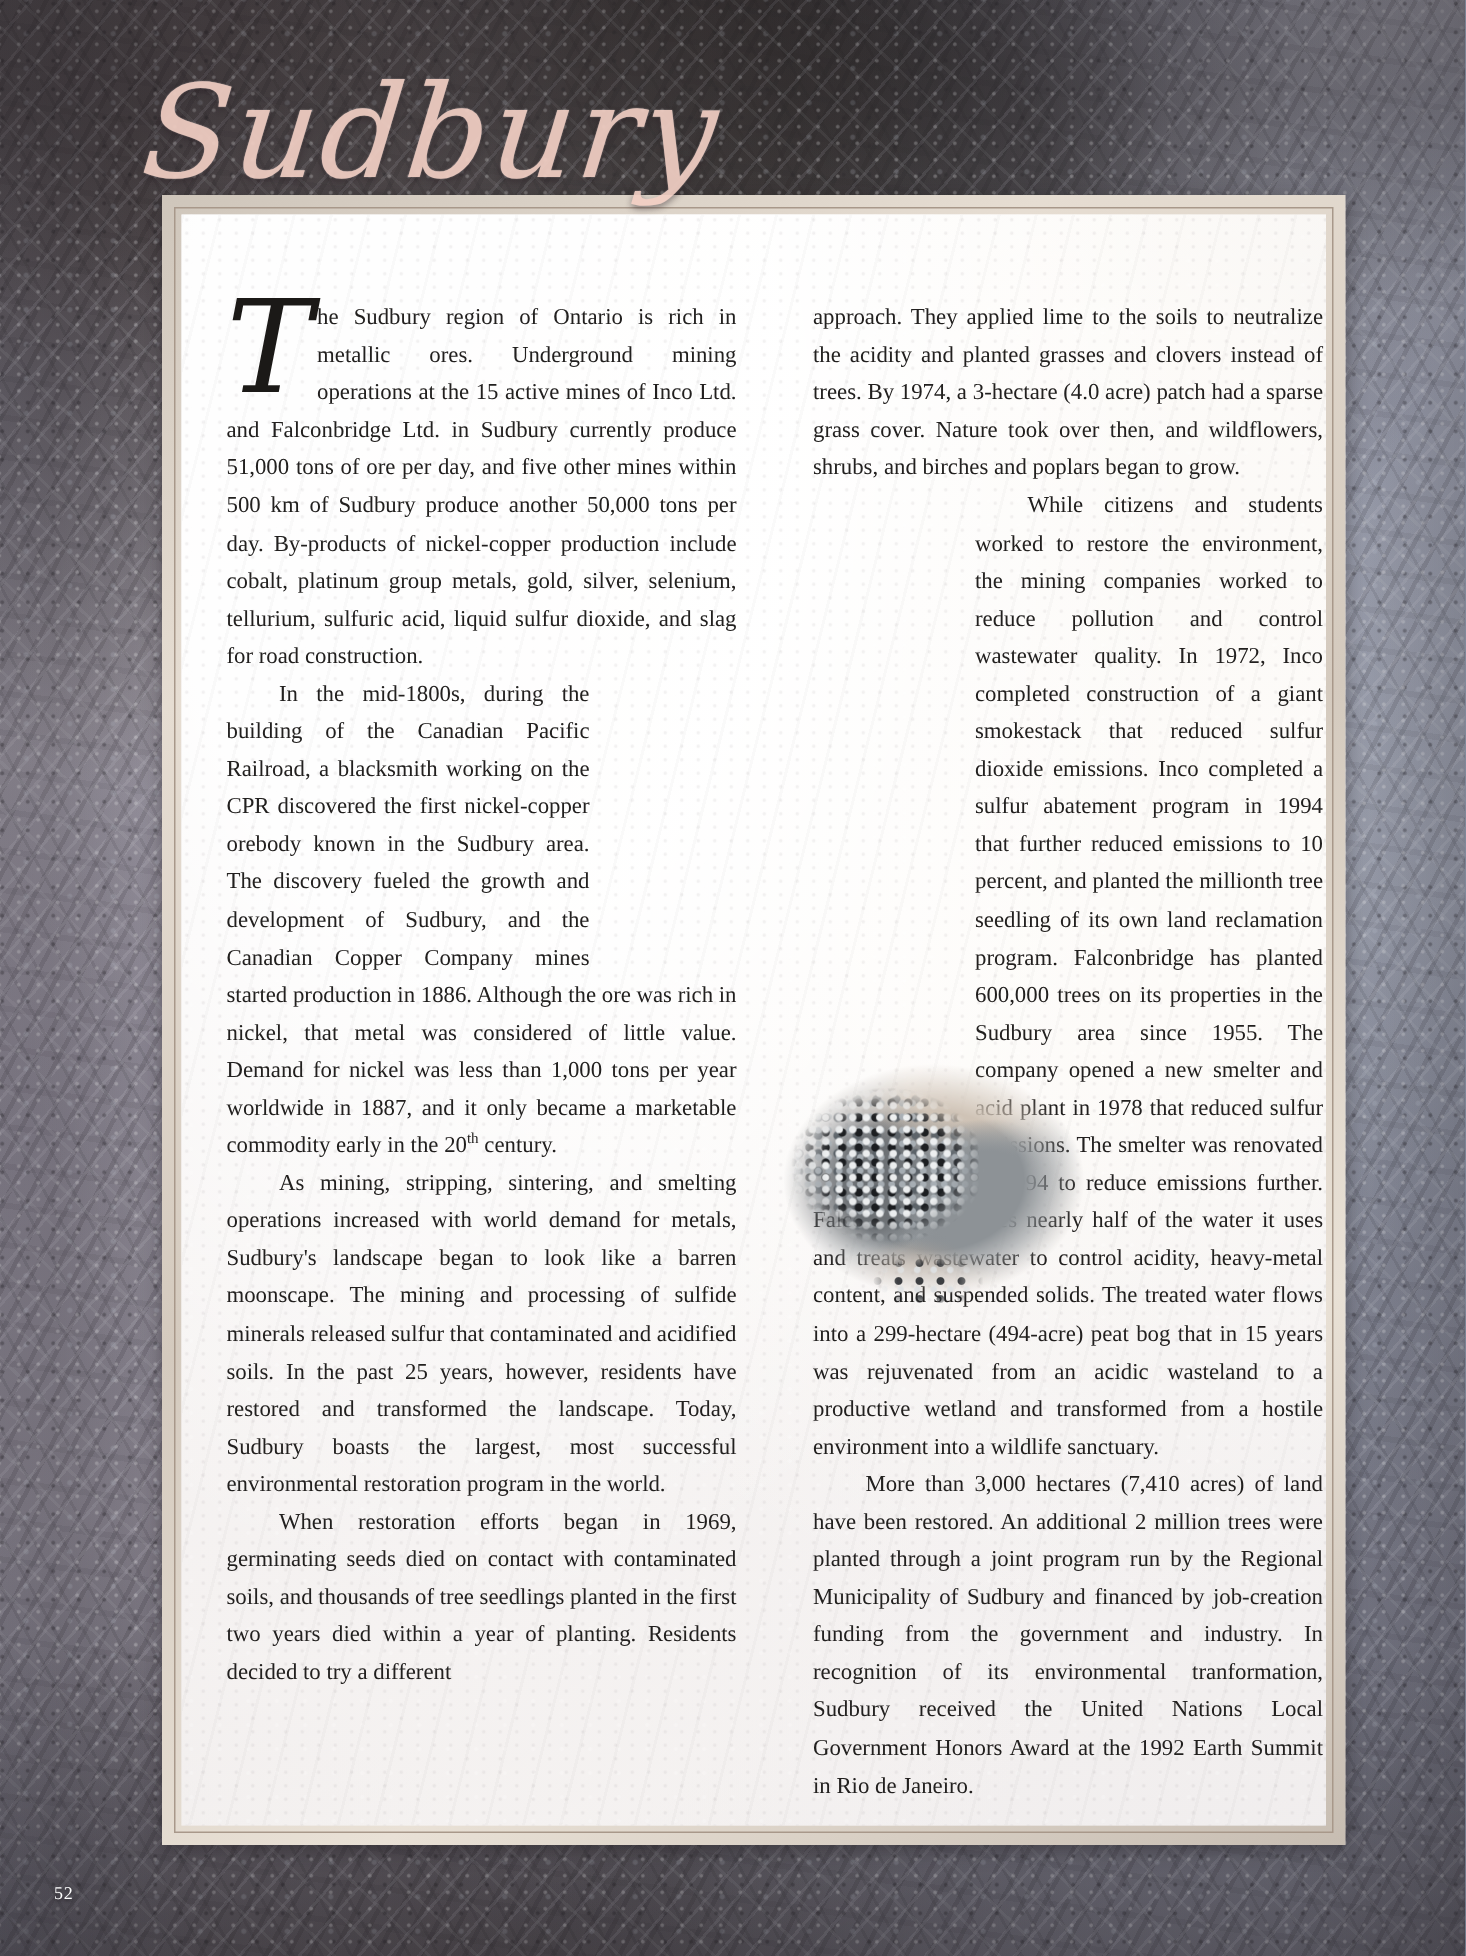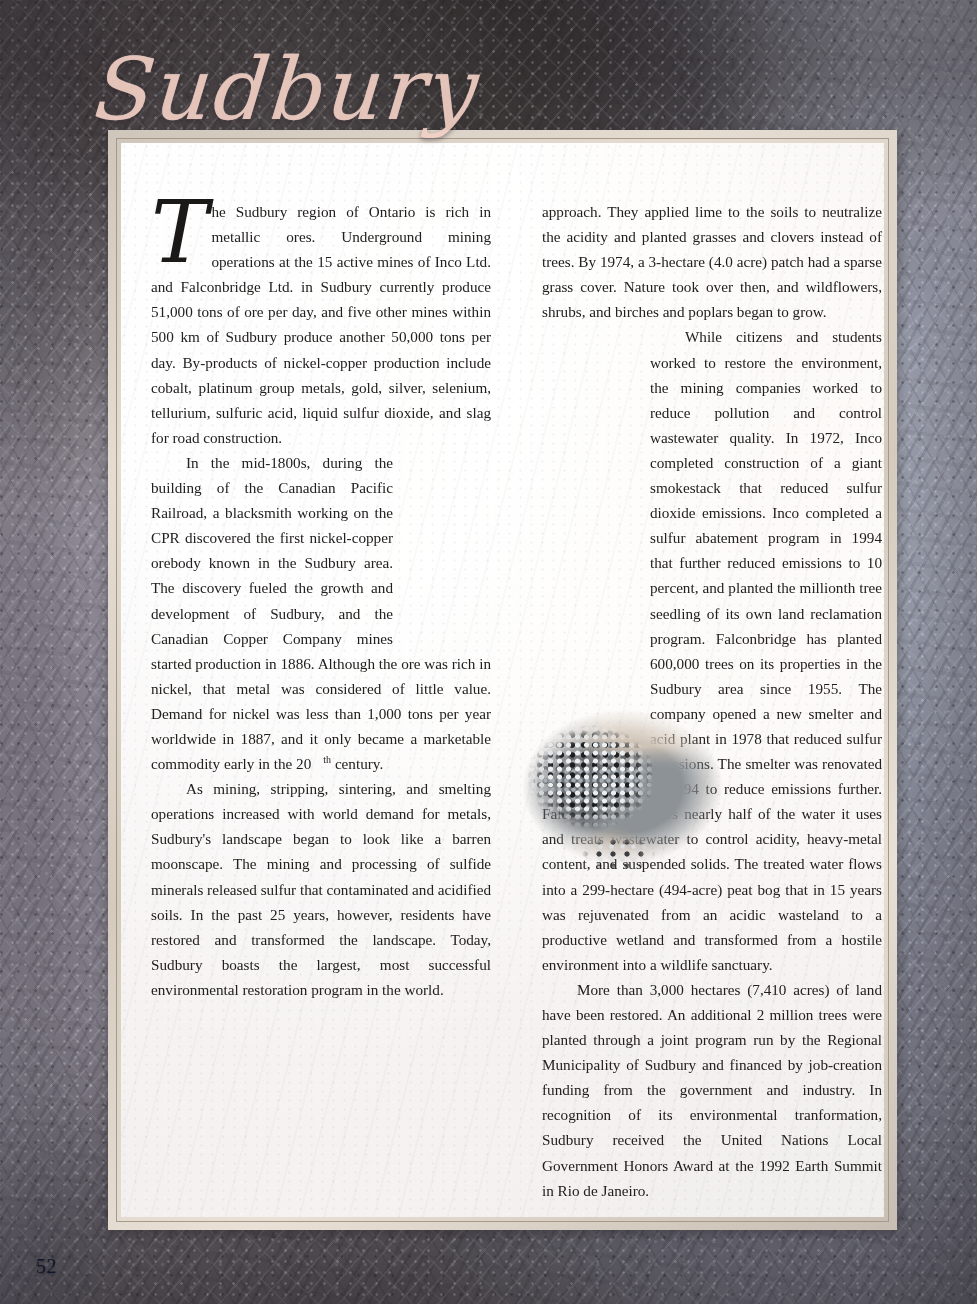--- a/index.html
+++ b/index.html
@@ -113,21 +113,21 @@
   .col p.first{text-indent:0;}
   .dropcap{
     float:left;
     font-family:"DejaVu Serif", serif;
     font-style:italic;
     font-size:86px;line-height:.74;
     color:#1b1917;
     margin:2px 3px -4px 0;
     padding:0;
   }
-  sup{font-size:.66em;vertical-align:super;line-height:0;margin-left:12px;}
+  sup{font-size:.66em;vertical-align:super;line-height:0;}
   .sl{float:right;clear:right;width:98px;height:25.1px;}
   
   .rpush{float:left;clear:left;width:108px;height:25.1px;}
 
   
   #ore{
     position:absolute;left:389px;top:553px;width:225px;height:182px;z-index:3;
     pointer-events:none;
   }
   #ore .img{
@@ -162,21 +162,21 @@
     background-size:14px 12px, 11px 13px;
     background-position:0 2px, 6px 6px;
     -webkit-mask-image:radial-gradient(ellipse 50% 50% at 50% 50%, #000 50%, rgba(0,0,0,0) 92%);
     mask-image:radial-gradient(ellipse 50% 50% at 50% 50%, #000 50%, rgba(0,0,0,0) 92%);
     opacity:.9;
   }
 
   
   #pageno{
     position:absolute;left:36px;top:1255px;z-index:4;
-    font-size:20px;color:#0f172a;
+    font-size:12px;color:#ffffff;
     text-shadow:0 1px 2px rgba(20,18,22,.6);
     letter-spacing:.5px;
   }
 </style>
 </head>
 <body>
 
 <div id="bg">
   <div class="base"></div>
   <div class="crag"></div>
@@ -192,20 +192,21 @@
   <div id="paper">
     <div class="ptex"></div>
     <div class="pstreak"></div>
 
     <div id="cols">
 
       <div class="col left">
         <p class="first"><span class="dropcap">T</span><span>he Sudbury region of Ontario is rich in metallic ores.  Underground mining operations at the 15 active mines of Inco Ltd. and Falconbridge Ltd. in Sudbury currently produce 51,000 tons of ore per day, and five other mines within 500 km of Sudbury produce another 50,000 tons per day.  By-products of nickel-copper production include cobalt, platinum group metals, gold, silver, selenium, tellurium, sulfuric acid, liquid sulfur dioxide, and slag for road construction.</span></p>
         <p><span class="sl"></span><span class="sl"></span><span class="sl"></span><span class="sl"></span><span class="sl"></span><span class="sl"></span><span class="sl"></span><span class="sl"></span><span>In the mid-1800s, during the building of the Canadian Pacific Railroad, a blacksmith working on the CPR discovered the first nickel-copper orebody known in the Sudbury area. The discovery fueled the growth and development of Sudbury, and the Canadian Copper Company mines started production in 1886.  Although the ore was rich in nickel, that metal was considered of little value.  Demand for nickel was less than 1,000 tons per year worldwide in 1887, and it only became a marketable commodity early in the </span><span>20</span><sup>th</sup><span> century.</span></p>
         <p><span>As mining, stripping, sintering, and smelting operations increased with world demand for metals, Sudbury's landscape began to look like a barren moonscape.  The mining and processing of sulfide minerals released sulfur that contaminated and acidified soils. In the past 25 years, however, residents have restored and transformed the landscape.  Today, Sudbury boasts the largest, most successful environmental restoration program in the world.</span></p>
+        <p><span>When restoration efforts began in 1969, germinating seeds died on contact with contaminated soils, and thousands of tree seedlings planted in the first two years died within a year of planting.  Residents decided to try a different</span></p>
       </div>
 
       <div class="col right">
         <p class="first"><span>approach.  They applied lime to the soils to neutralize the acidity and planted grasses and clovers instead of trees.  By 1974, a 3-hectare (4.0 acre) patch had a sparse grass cover.  Nature took over then, and wildflowers, shrubs, and birches and poplars began to grow.</span></p>
         <p><span class="rpush"></span><span class="rpush"></span><span class="rpush"></span><span class="rpush"></span><span class="rpush"></span><span class="rpush"></span><span class="rpush"></span><span class="rpush"></span><span class="rpush"></span><span class="rpush"></span><span class="rpush"></span><span class="rpush"></span><span class="rpush"></span><span class="rpush"></span><span class="rpush"></span><span class="rpush"></span><span class="rpush"></span><span class="rpush"></span><span class="rpush"></span><span>While citizens and students worked to restore the environment, the mining companies worked to reduce pollution and control wastewater quality.  In 1972, Inco completed construction of a giant smokestack that reduced sulfur dioxide emissions.  Inco completed a sulfur abatement program in 1994 that further reduced emissions to 10 percent, and planted the millionth tree seedling of its own land reclamation program. Falconbridge has planted 600,000 trees on its properties in the Sudbury area since 1955. The company opened a new smelter and acid plant in 1978 that reduced sulfur emissions. The smelter was renovated in 1994 to reduce emissions further. Falconbridge recycles nearly half of the water it uses and treats wastewater to control acidity, heavy-metal content, and suspended solids.  The treated water flows into a 299-hectare (494-acre) peat bog that in 15 years was rejuvenated from an acidic wasteland to a productive wetland and transformed from a hostile environment into a wildlife sanctuary.</span></p>
         <p><span>More than 3,000 hectares (7,410 acres) of land have been restored. An additional 2 million trees were planted through a joint program run by the Regional Municipality of Sudbury and financed by job-creation funding from the government and industry.  In recognition of its environmental tranformation, Sudbury received the United Nations Local Government Honors Award at the 1992 Earth Summit in Rio de Janeiro.</span></p>
       </div>
 
     </div>
 

